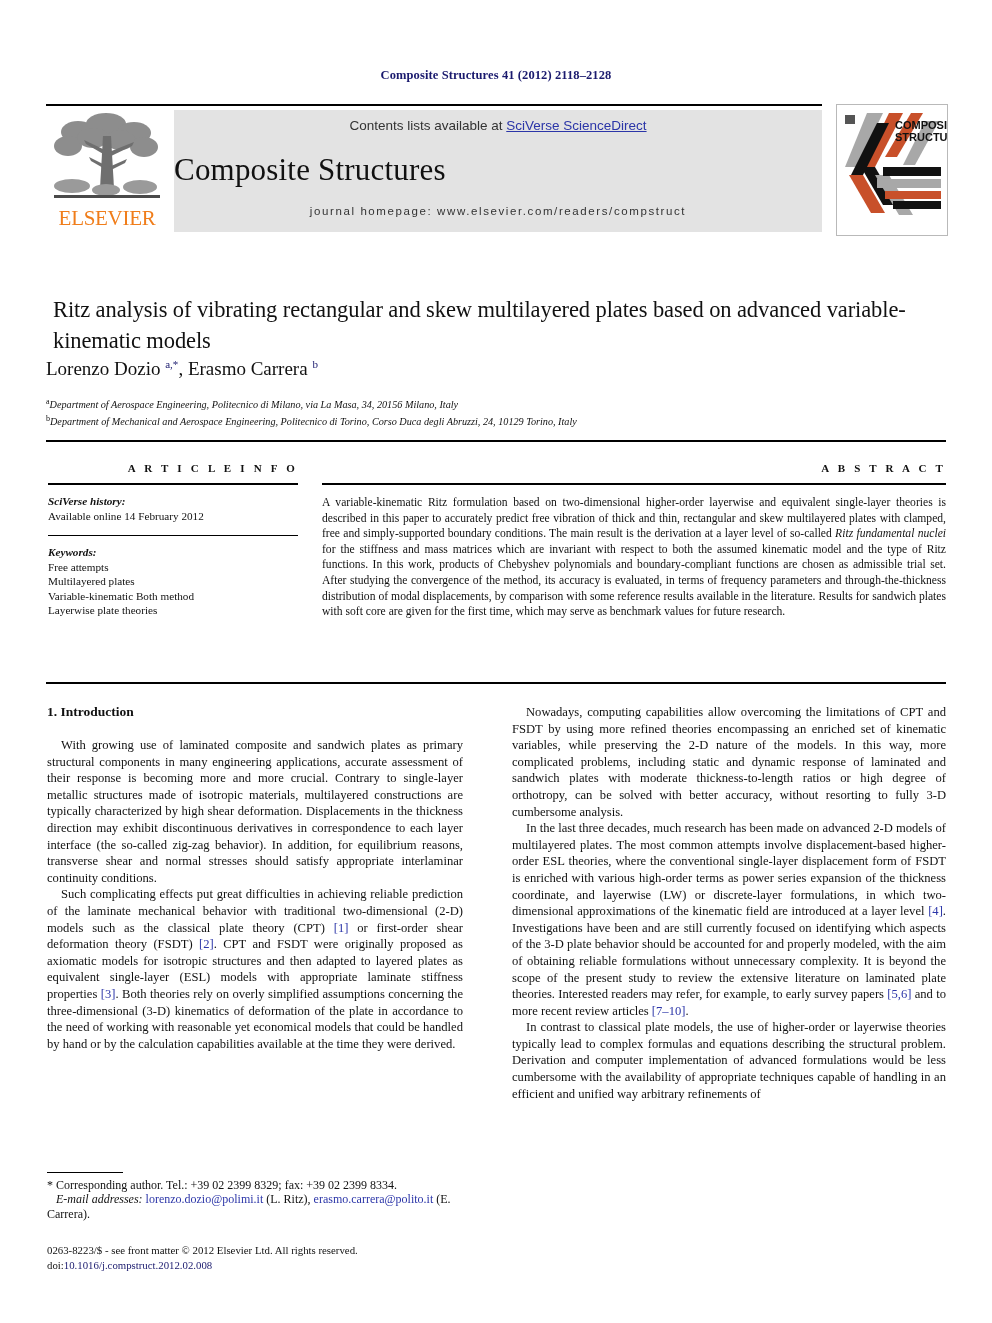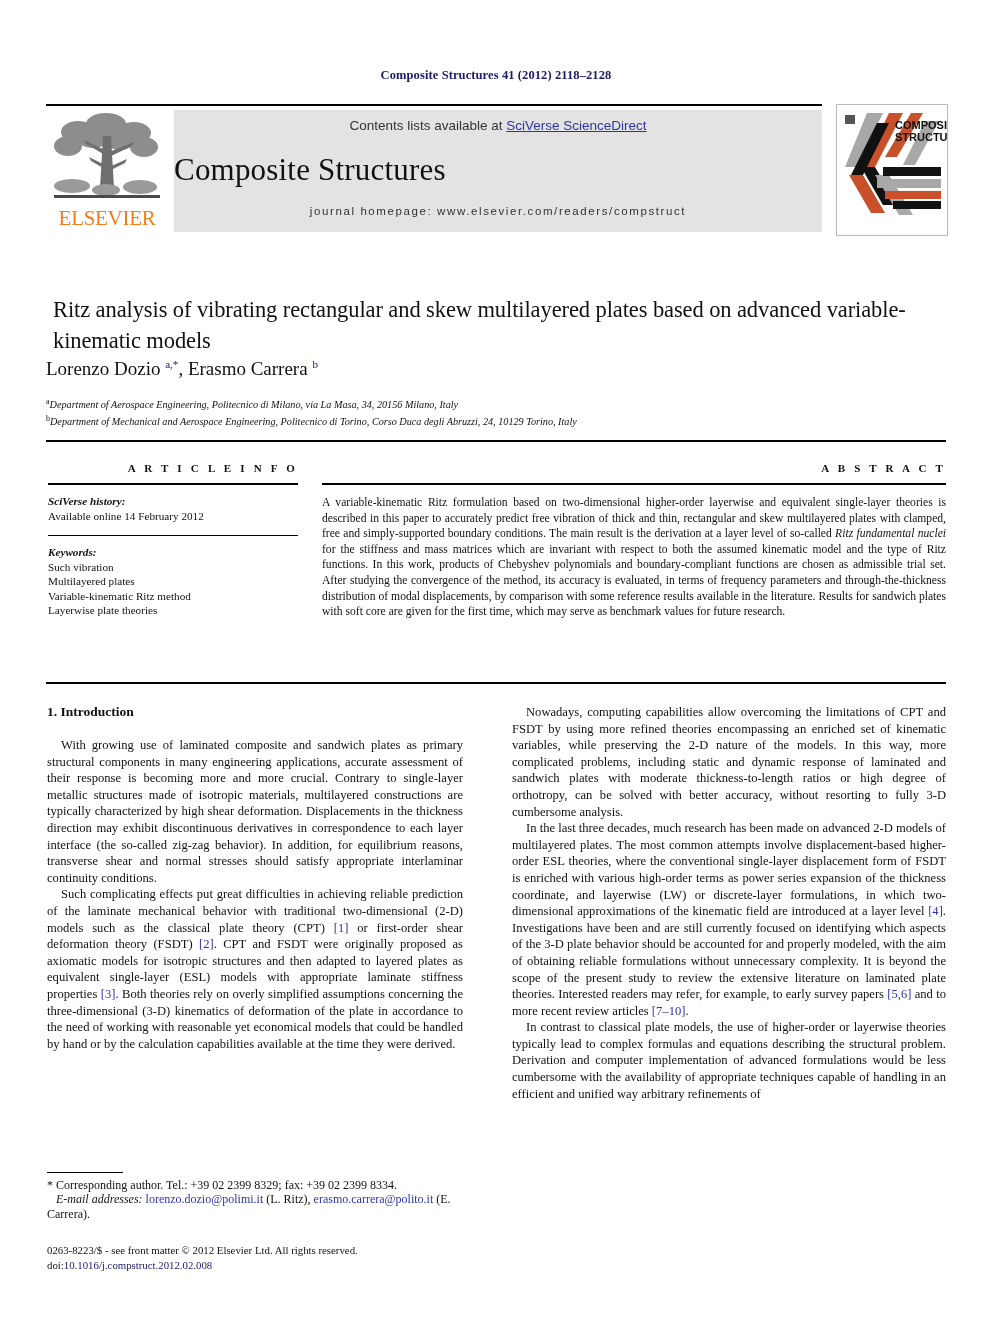--- a/index.html
+++ b/index.html
@@ -393,23 +393,23 @@
   <div class="info-col">
     <div class="sec-head">A R T I C L E   I N F O</div>
     <div class="thick-rule"></div>
     <div class="info-group">
       <div class="info-label">SciVerse history:</div>
       <div>Available online 14 February 2012</div>
     </div>
     <div class="info-rule-mid"></div>
     <div class="info-group">
       <div class="info-label">Keywords:</div>
-      <div>Such vibration</div>
+      <div>Free attempts</div>
       <div>Multilayered plates</div>
-      <div>Variable-kinematic Ritz method</div>
+      <div>Variable-kinematic Both method</div>
       <div>Layerwise plate theories</div>
     </div>
   </div>
 
   <div class="abstract-col">
     <div class="sec-head">A B S T R A C T</div>
     <div class="thick-rule"></div>
     <div class="abstract-body">
       <span>A variable-kinematic Ritz formulation based on two-dimensional higher-order layerwise and equivalent single-layer theories is described in this paper to accurately predict free vibration of thick and thin, rectangular and skew multilayered plates with clamped, free and simply-supported boundary conditions. The main result is the derivation at a layer level of so-called </span><i>Ritz fundamental nuclei</i><span> for the stiffness and mass matrices which are invariant with respect to both the assumed kinematic model and the type of Ritz functions. In this work, products of Chebyshev polynomials and boundary-compliant functions are chosen as admissible trial set. After studying the convergence of the method, its accuracy is evaluated, in terms of frequency parameters and through-the-thickness distribution of modal displacements, by comparison with some reference results available in the literature. Results for sandwich plates with soft core are given for the first time, which may serve as benchmark values for future research.</span>
     </div>

